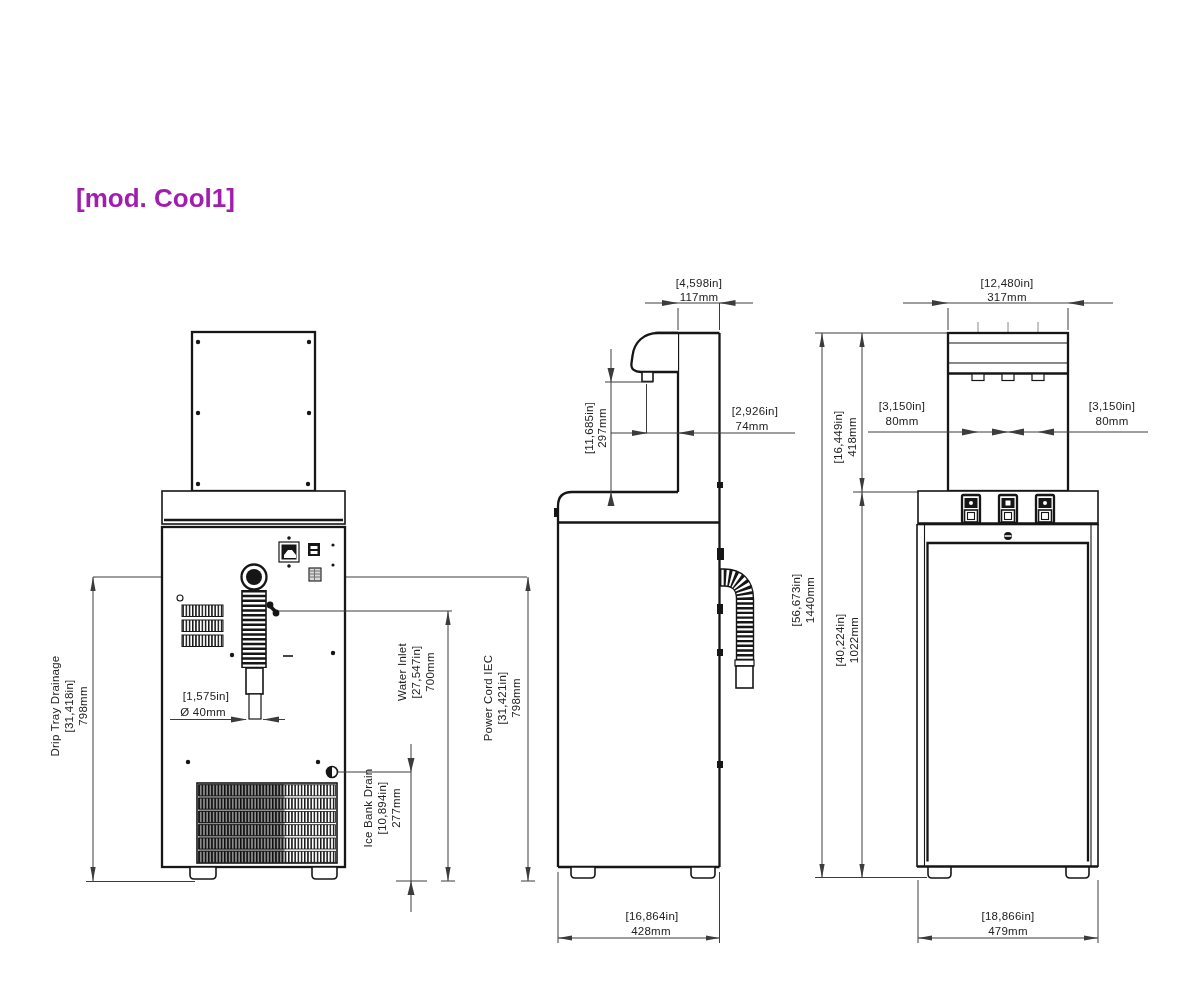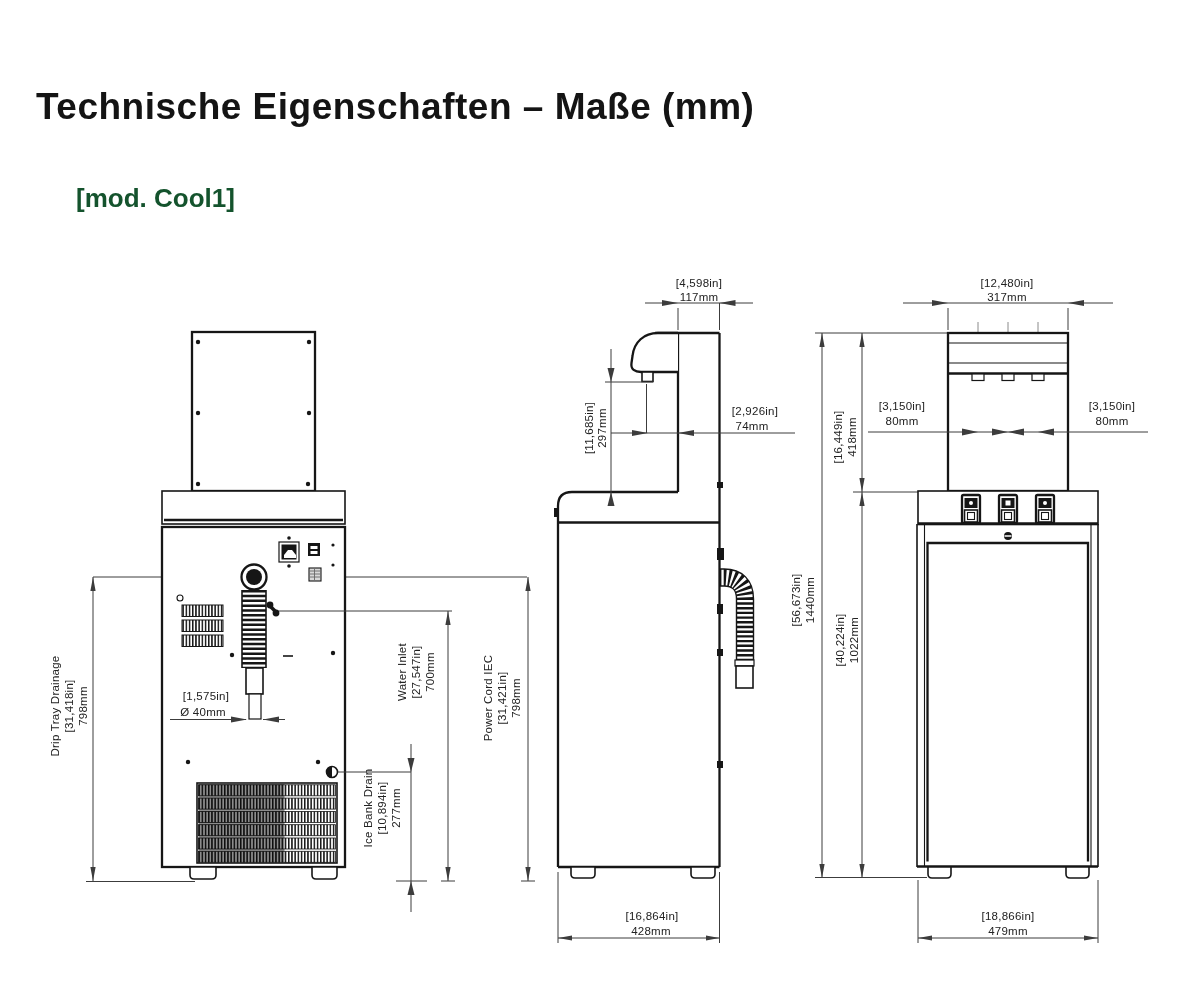--- a/index.html
+++ b/index.html
@@ -1,37 +1,36 @@
 <!DOCTYPE html>
 <html><head>
 <meta charset="utf-8">
 <style>
   html,body{margin:0;padding:0;background:#fff;}
   #page{position:relative;width:1179px;height:991px;background:#fff;overflow:hidden;
         font-family:"Liberation Sans",sans-serif;}
   #title{position:absolute;left:36px;top:86px;font-size:37px;font-weight:bold;
          letter-spacing:.5px;color:#141414;white-space:nowrap;}
-  #subtitle{position:absolute;left:76px;top:183px;font-size:26px;font-weight:bold;color:#14532d;}
+  #subtitle{position:absolute;left:76px;top:183px;font-size:26px;font-weight:bold;color:#a21caf;}
   svg{position:absolute;left:0;top:0;}
   .b2{stroke:#161616;stroke-width:2.3;fill:none}
   .b16{stroke:#161616;stroke-width:1.6;fill:none}
   .b1{stroke:#161616;stroke-width:1.1;fill:none}
   .wf2{stroke:#161616;stroke-width:2.3;fill:#fff}
   .wf16{stroke:#161616;stroke-width:1.6;fill:#fff}
   .wf1{stroke:#161616;stroke-width:1.2;fill:#fff}
   .dk{fill:#161616;stroke:none}
   .dim{stroke:#3c3c3c;stroke-width:1;fill:none}
   .arr{fill:#3c3c3c;stroke:none}
   text.d{font:11.5px "Liberation Sans",sans-serif;fill:#222;text-anchor:middle;letter-spacing:.25px}
 </style>
 </head>
 <body>
 
 <div id="page">
-  <div id="title">Technische Eigenschaften – Maße (mm)</div>
   <div id="subtitle">[mod. Cool1]</div>
 
   <svg width="1179" height="991" viewBox="0 0 1179 991">
     <defs>
       <marker id="ah" markerWidth="14" markerHeight="6" refX="14" refY="3" markerUnits="userSpaceOnUse" orient="auto-start-reverse">
         <path d="M14,3 L0,0.4 L0,5.6 Z" fill="#3c3c3c"></path>
       </marker>
       <pattern id="vl" width="3.2" height="6" patternUnits="userSpaceOnUse">
         <rect width="3.2" height="6" fill="#fff"></rect>
         <rect width="1.5" height="6" fill="#161616"></rect>

